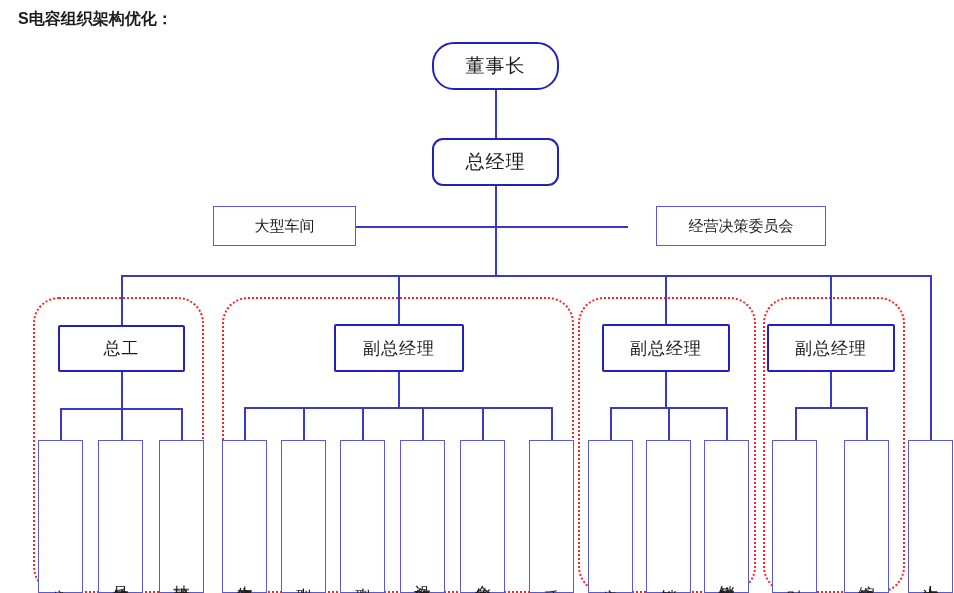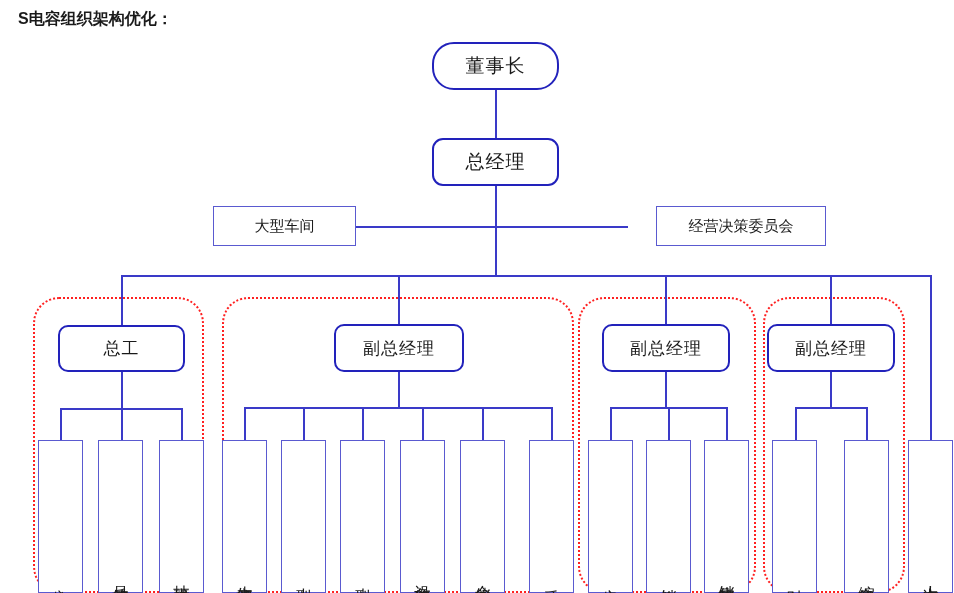--- a/index.html
+++ b/index.html
@@ -43,21 +43,21 @@
   
   .node.exec {
     border: 2.5px solid #2222bb;
     border-radius: 11px;
     font-size: 19px;
     letter-spacing: 1px;
   }
   
   .node.mgr {
     border: 2.5px solid #2222bb;
-    border-radius: 10px;
+    border-radius: 2px;
     font-size: 17px;
     letter-spacing: 1px;
     text-align: right;
   }
   
   .node.plain {
     border: 1.4px solid #5a5ad0;
     border-radius: 0px;
     font-size: 15px;
   }

